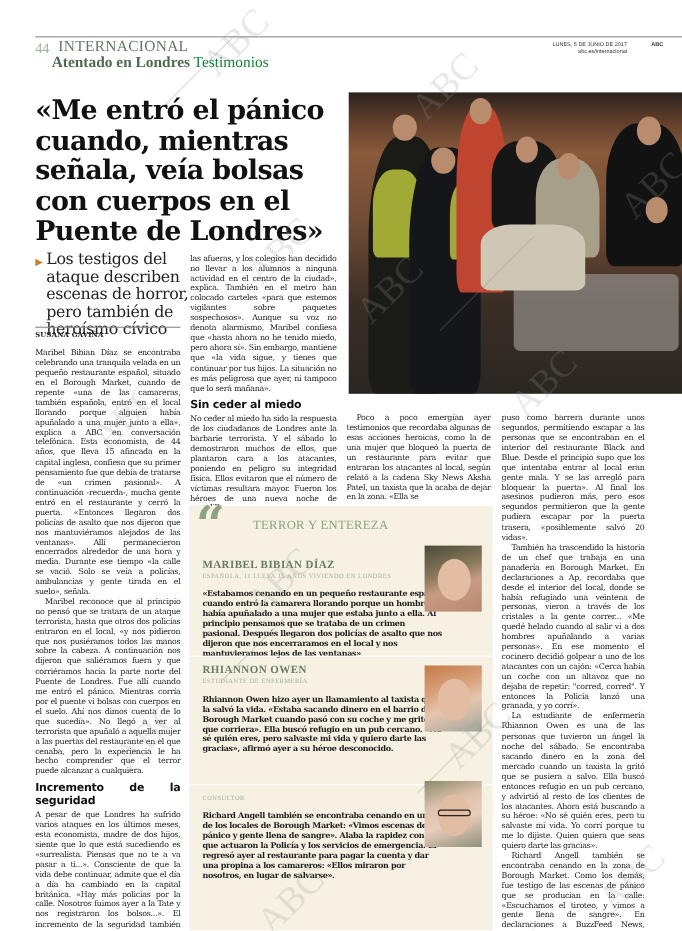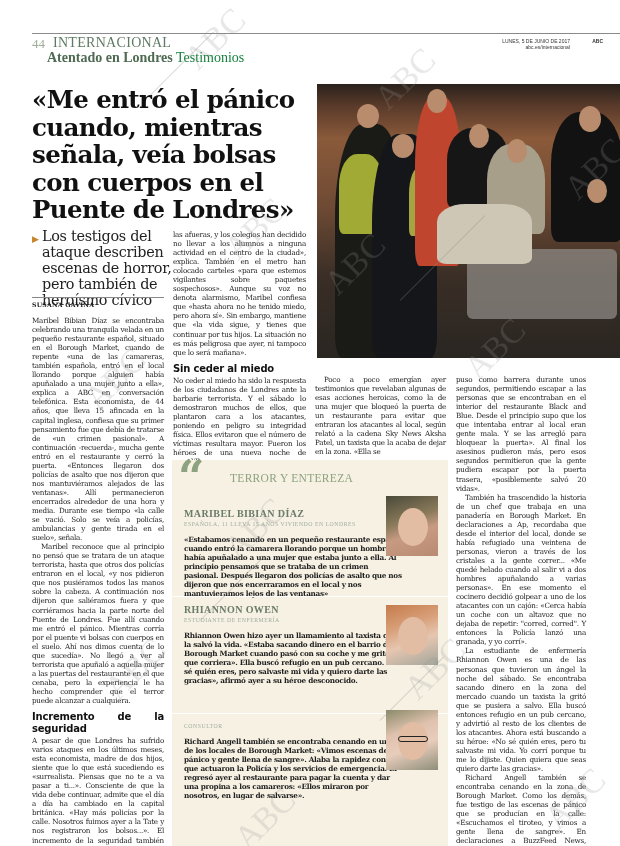--- a/index.html
+++ b/index.html
@@ -120,21 +120,21 @@
   <p>A pesar de que Londres ha sufrido varios ataques en los últimos meses, esta economista, madre de dos hijos, siente que lo que está sucediendo es «surrealista. Piensas que no te a va pasar a ti...». Consciente de que la vida debe continuar, admite que el día a día ha cambiado en la capital británica. «Hay más policías por la calle. Nosotros fuimos ayer a la Tate y nos registraron los bolsos...». El incremento de la seguridad también ha afectado a la rutina cotidiana de los niños. «Yo vivo a</p>
 </div>
 
 <div class="col col2">
   <p>las afueras, y los colegios han decidido no llevar a los alumnos a ninguna actividad en el centro de la ciudad», explica. También en el metro han colocado carteles «para que estemos vigilantes sobre paquetes sospechosos». Aunque su voz no denota alarmismo, Maribel confiesa que «hasta ahora no he tenido miedo, pero ahora sí». Sin embargo, mantiene que «la vida sigue, y tienes que continuar por tus hijos. La situación no es más peligrosa que ayer, ni tampoco que lo será mañana».</p>
   <h3>Sin ceder al miedo</h3>
   <p>No ceder al miedo ha sido la respuesta de los ciudadanos de Londres ante la barbarie terrorista. Y el sábado lo demostraron muchos de ellos, que plantaron cara a los atacantes, poniendo en peligro su integridad física. Ellos evitaron que el número de víctimas resultara mayor. Fueron los héroes de una nueva noche de pesadilla.</p>
 </div>
 
 <div class="col col3">
-  <p class="ind">Poco a poco emergían ayer testimonios que revelaban algunas de esas acciones heroicas, como la de una mujer que bloqueó la puerta de un restaurante para evitar que entraran los atacantes al local, según relató a la cadena Sky News Aksha Patel, un taxista que la acaba de dejar en la zona. «Ella se</p>
+  <p class="ind">Poco a poco emergían ayer testimonios que recordaba algunas de esas acciones heroicas, como la de una mujer que bloqueó la puerta de un restaurante para evitar que entraran los atacantes al local, según relató a la cadena Sky News Aksha Patel, un taxista que la acaba de dejar en la zona. «Ella se</p>
 </div>
 
 <div class="col col4">
   <p>puso como barrera durante unos segundos, permitiendo escapar a las personas que se encontraban en el interior del restaurante Black and Blue. Desde el principio supo que los que intentaba entrar al local eran gente mala. Y se las arregló para bloquear la puerta». Al final los asesinos pudieron más, pero esos segundos permitieron que la gente pudiera escapar por la puerta trasera, «posiblemente salvó 20 vidas».</p>
   <p class="ind">También ha trascendido la historia de un chef que trabaja en una panadería en Borough Market. En declaraciones a Ap, recordaba que desde el interior del local, donde se había refugiado una veintena de personas, vieron a través de los cristales a la gente correr... «Me quedé helado cuando al salir vi a dos hombres apuñalando a varias personas». En ese momento el cocinero decidió golpear a uno de los atacantes con un cajón: «Cerca había un coche con un altavoz que no dejaba de repetir: "corred, corred". Y entonces la Policía lanzó una granada, y yo corrí».</p>
   <p class="ind">La estudiante de enfermería Rhiannon Owen es una de las personas que tuvieron un ángel la noche del sábado. Se encontraba sacando dinero en la zona del mercado cuando un taxista la gritó que se pusiera a salvo. Ella buscó entonces refugio en un pub cercano, y advirtió al resto de los clientes de los atacantes. Ahora está buscando a su héroe: «No sé quién eres, pero tu salvaste mi vida. Yo corrí porque tu me lo dijiste. Quien quiera que seas quiero darte las gracias».</p>
   <p class="ind">Richard Angell también se encontraba cenando en la zona de Borough Market. Como los demás, fue testigo de las escenas de pánico que se producían en la calle: «Escuchamos el tiroteo, y vimos a gente llena de sangre». En declaraciones a BuzzFeed News, reconocía que su labor fue la de intentar tranquilizar a la gente que estaba en el</p>
 </div>
 
 <div class="box">

